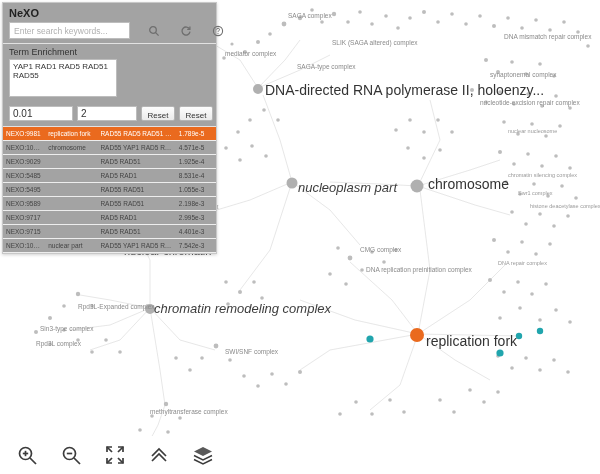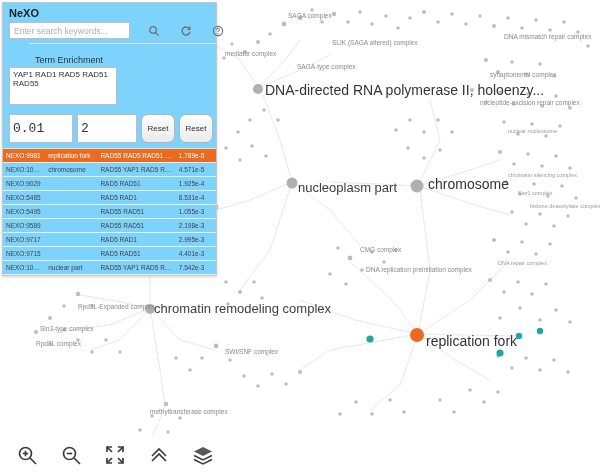--- a/index.html
+++ b/index.html
@@ -19,30 +19,30 @@
   }
   #graph-canvas svg { display:block; }
 
   
   .glabel {
     position:absolute;
     color:#4d4d4d;
     white-space:nowrap;
     pointer-events:none;
   }
-  .glabel.big { font-size:13px; color:#3d3d3d; }
+  .glabel.big { font-size:13px; color:#3d3d3d;font-style:italic; }
   .glabel.xbig { font-size:14px; color:#333333;text-align:right; }
   .glabel.mid { font-size:11px; color:#555555; }
   .glabel.small { font-size:6.5px; color:#8a8a8a; }
   .glabel.tiny { font-size:5.5px; color:#9a9a9a; }
 
   
   #panel {
     position:absolute; left:2px; top:2px; width:215px;
-    background:#7dd3fc;
+    background:#a3a3a3;
     border:1px solid #c8c8c8;
     box-shadow:0 1px 3px rgba(0,0,0,0.18);
     z-index:20;
   }
   #panel-title {
     font-size:11px; font-weight:bold; color:#222;
     padding:4px 6px 3px 6px;
   }
   .search-row {
     display:flex; align-items:center; gap:16px;
@@ -73,44 +73,43 @@
     width:8px; height:8px; border-radius:50%;
     border:1px solid #8a8a8a; background:#fff;
     position:relative; flex:0 0 auto;
   }
   .radio.checked::after {
     content:""; position:absolute; left:1.5px; top:1.5px;
     width:3px; height:3px; border-radius:50%; background:#3a3a3a;
   }
 
   .section-head {
-    font-size:9px; color:#333; padding:11px 6px 2px 6px;
+    font-size:9px; color:#333; padding:3px 6px 2px 6px;
     border-top:1px solid #e2e2e2;
-    margin-left:26px;
   }
   #term-box {
     margin:0 6px 5px 6px; height:38px;
     border:1px solid #bdbdbd; background:#fff;
     font-size:8px; color:#333; padding:2px 3px;
     resize:none; outline:none; overflow:hidden;
     font-family:"Liberation Sans", sans-serif;
   }
   .thresh-row {
     display:flex; align-items:center; gap:4px;
     padding:0 6px 5px 6px;
   }
   .thresh-row input {
-    height:29px; border:1px solid #bdbdbd; background:#fff;
-    font-size:13px; color:#333; padding:0 3px; outline:none;font-family:Liberation Mono, monospace;
+    height:15px; border:1px solid #bdbdbd; background:#fff;
+    font-size:10px; color:#333; padding:0 3px; outline:none;
   }
   #thresh-a { width:64px; }
   #thresh-b { width:60px; }
   .sbtn {
-    height:29px; min-width:34px;
-    border:1px solid #b5b5b5; border-radius:7px;
+    height:15px; min-width:34px;
+    border:1px solid #b5b5b5; border-radius:2px;
     background:linear-gradient(#fdfdfd,#ebebeb);
     font-size:8px; color:#333; cursor:pointer; padding:4px 5px;
   }
 
   
   #results { border-top:1px solid #e2e2e2; }
   table.res {
     width:100%; border-collapse:collapse; table-layout:fixed;
     font-size:6.5px; color:#444;
   }

